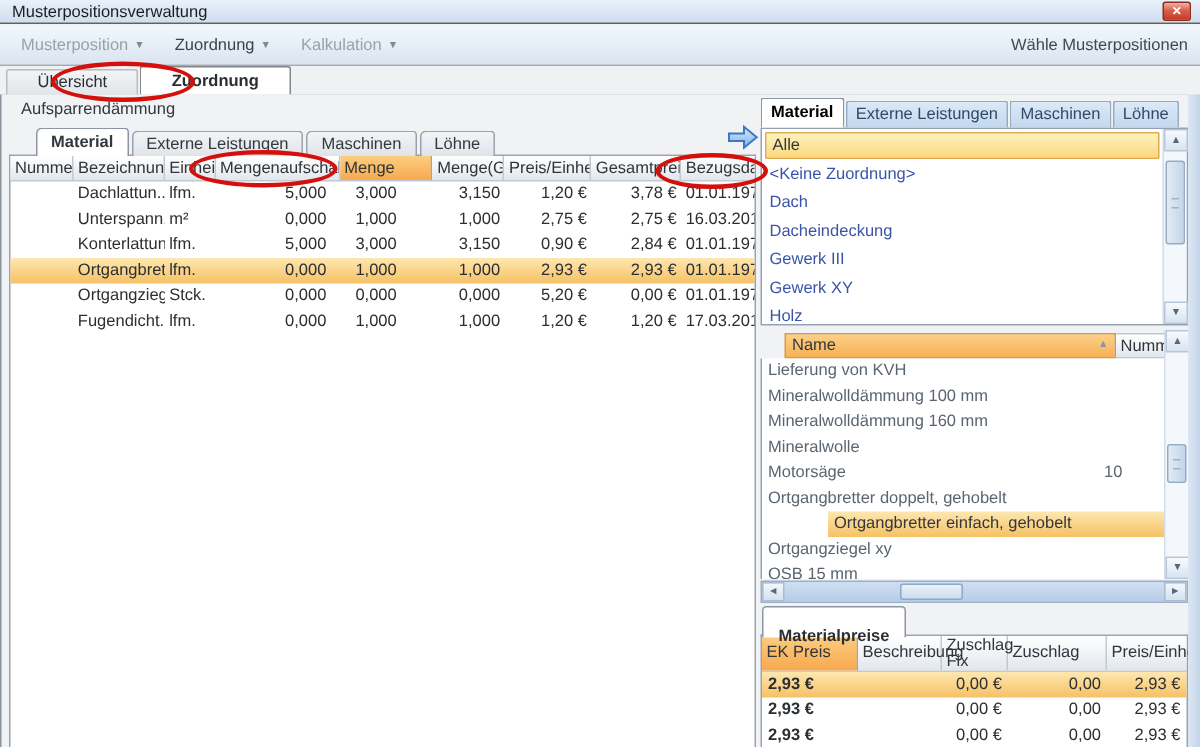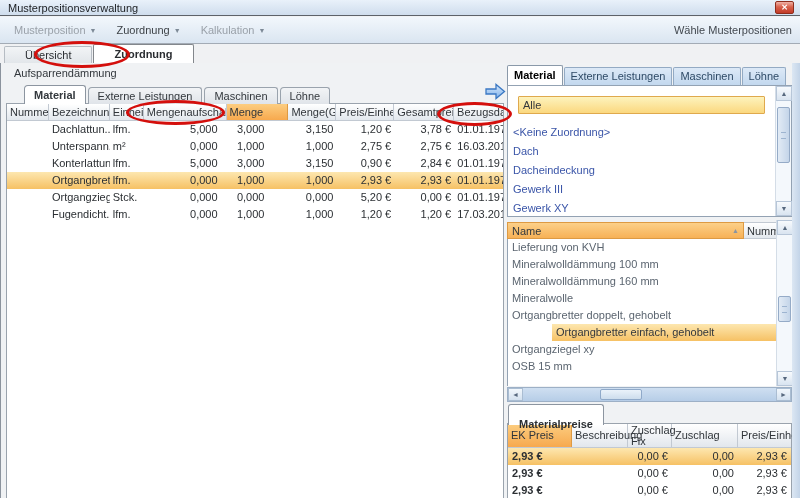--- a/index.html
+++ b/index.html
@@ -64,43 +64,43 @@
   .right-tabs { position:absolute; left:507px; top:65px; height:20px; display:flex; align-items:flex-end; z-index:2; }
   .rtab { height:18px; line-height:17px; padding:0 6px; margin-right:1px; color:#2e4a66;
     background:linear-gradient(#dce9f7,#c3d8ee); border:1px solid #93aac3; border-bottom:none; border-radius:2px 2px 0 0; }
   .rtab.selected { background:#fff; color:#000; font-weight:bold; height:20px; line-height:19px; border-color:#8a99a9; }
 
   
   .groups-list { position:absolute; left:507px; top:85px; width:285px; height:132px;
     background:#fff; border:1px solid #93a2b3; }
   .gl-items { position:absolute; left:1px; top:1px; right:17px; bottom:1px; overflow:hidden; }
   .gl-item { height:19px; line-height:18px; padding-left:4px; color:#3a55a8; }
-  .gl-item.selected { background:linear-gradient(#fdf3bd,#fbd87f); border:1px solid #dfa94d; color:#33373c; height:18px; line-height:16px; margin:9px; border-radius:1px; }
+  .gl-item.selected { background:linear-gradient(#fdf3bd,#fbd87f); border:1px solid #dfa94d; color:#33373c; height:18px; line-height:16px; margin:1px; border-radius:1px; }
 
   
   .vscroll { position:absolute; width:16px; background:#f4f8fc; border-left:1px solid #d4dde7; }
   .sbtn { position:absolute; left:0; width:16px; height:15px; background:linear-gradient(#f7fafd,#d9e4f0);
     border:1px solid #b7c6d8; color:#57687e; font-size:7px; line-height:13px; text-align:center; }
   .sbtn.top{top:0} .sbtn.bottom{bottom:0}
   .vthumb { position:absolute; left:1px; width:13px; background:linear-gradient(90deg,#e2ebf5,#c4d5e9); border:1px solid #95abc7; border-radius:2px; }
   .vthumb::after { content:""; position:absolute; left:3px; right:3px; top:50%; height:5px; margin-top:-3px;
     border-top:1px solid #9db4d0; border-bottom:1px solid #9db4d0; }
 
   .hscroll { position:absolute; left:507px; top:387px; width:285px; height:15px;
     background:linear-gradient(#cfdff1,#b6cde7); border:1px solid #9db0c6; }
   .hbtn { position:absolute; top:0; width:15px; height:13px; background:linear-gradient(#f2f7fc,#d4e1ef);
     border:1px solid #aabdd2; color:#57687e; font-size:7px; line-height:12px; text-align:center; }
   .hbtn.left{left:0} .hbtn.right{right:0}
   .hthumb { position:absolute; left:92px; top:1px; width:42px; height:11px;
     background:linear-gradient(#eaf2fa,#cddded); border:1px solid #8fa9c9; border-radius:2px; }
 
   
   .mat-header { position:absolute; left:507px; top:222px; width:285px; height:17px; display:flex; }
-  .mh-name { width:248px; height:17px; line-height:16px; padding:0 4px; display:flex; align-items:center; justify-content:space-between;
-    background:linear-gradient(#fcd089,#f7b156); border:1px solid #dd9a43; color:#33383d; }
+  .mh-name { width:248px; height:17px; line-height:16px; padding:0 4px; display:flex; align-items:flex-end; justify-content:space-between;
+    background:linear-gradient(#fcd089,#f7b156); border:1px solid #dd9a43; color:#33383d;margin-left:16px; }
   .sort-icon { font-size:7px; color:#8b95a1; }
   .mh-nummer { width:48px; height:17px; line-height:16px; padding:0 3px;
     background:linear-gradient(#ffffff,#e2e7ed); border:1px solid #c2c9d2; border-left:none; color:#30353a; }
   .mat-list { position:absolute; left:507px; top:239px; width:269px; height:147px; background:#fff;
     border-left:1px solid #93a2b3; overflow:hidden; }
   .mat-item { display:flex; height:17px; line-height:17px; }
   .mat-item.selected { background:linear-gradient(#fde7b0,#f6c164);margin-left:44px; }
   .mat-name { width:220px; padding-left:4px; color:#5b6570; overflow:hidden; white-space:nowrap; }
   .mat-item.selected .mat-name { color:#33373c; }
   .mat-num { width:48px; padding-left:8px; color:#5b6570; }
@@ -351,20 +351,24 @@
       </div>
       <div class="mat-item">
         <span class="mat-name">Mineralwolldämmung 160 mm</span>
         <span class="mat-num"></span>
       </div>
       <div class="mat-item">
         <span class="mat-name">Mineralwolle</span>
         <span class="mat-num"></span>
       </div>
       <div class="mat-item">
+        <span class="mat-name">Motorsäge</span>
+        <span class="mat-num">10</span>
+      </div>
+      <div class="mat-item">
         <span class="mat-name">Ortgangbretter doppelt, gehobelt</span>
         <span class="mat-num"></span>
       </div>
       <div class="mat-item selected">
         <span class="mat-name">Ortgangbretter einfach, gehobelt</span>
         <span class="mat-num"></span>
       </div>
       <div class="mat-item">
         <span class="mat-name">Ortgangziegel xy</span>
         <span class="mat-num"></span>

